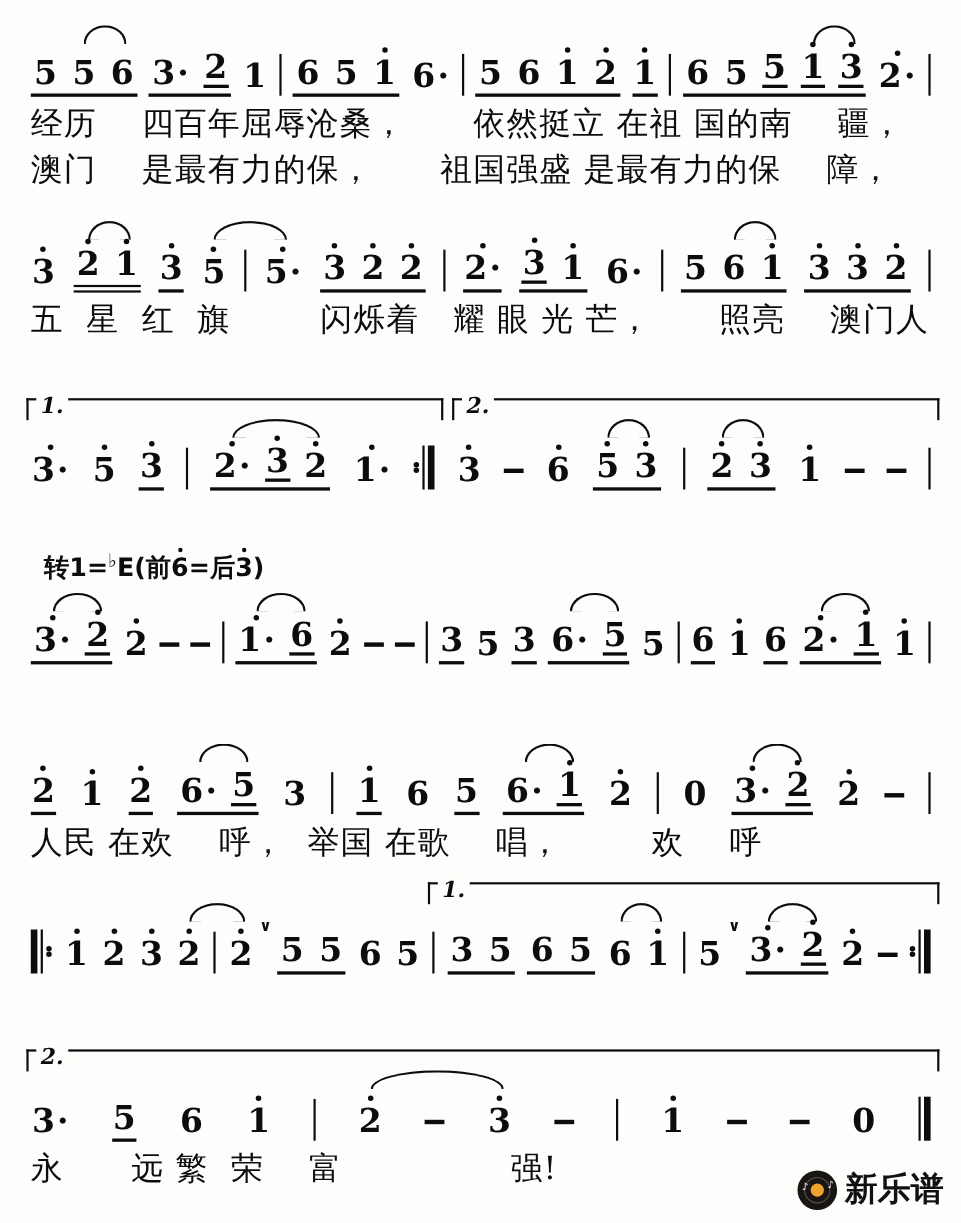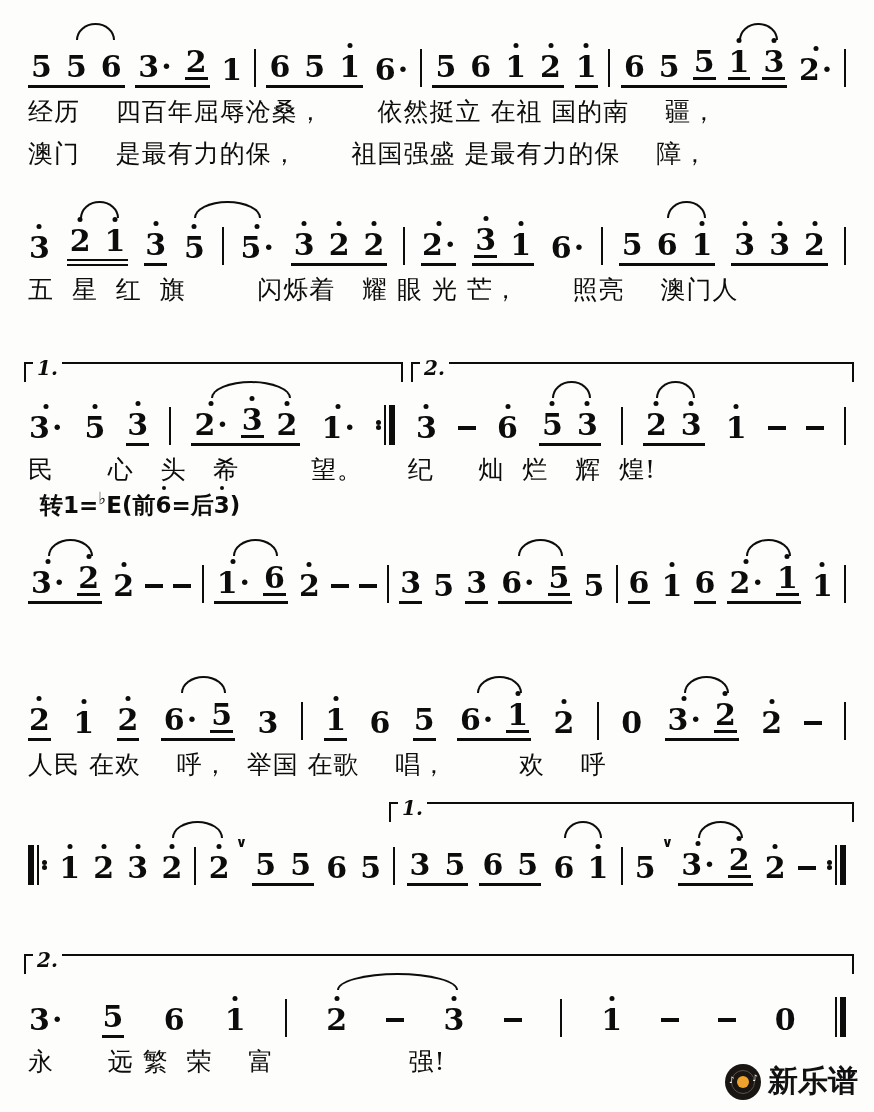--- a/index.html
+++ b/index.html
@@ -30,23 +30,23 @@
   .thick{width:6px;height:40px;background:#0c0c0c}
   .thin{width:2px;height:40px;background:#0c0c0c}
   .dots{display:flex;flex-direction:column;gap:9px}
   .dots i{width:5px;height:5px;border-radius:50%;background:#0c0c0c}
   .slur{position:absolute;height:15px;border:2px solid #0c0c0c;border-bottom:none;
         border-radius:50% 50% 0 0 / 100% 100% 0 0}
   .volta{position:absolute;height:18px;border-top:2px solid #0c0c0c;
          border-left:2px solid #0c0c0c;border-right:2px solid #0c0c0c}
   .volta b{position:absolute;left:7px;top:-6px;background:#fdfdfb;padding:0 4px;
            font-style:italic;font-weight:bold;font-size:20px;line-height:1}
-  .lyr{font-size:25px;letter-spacing:1px;white-space:pre;line-height:36px;margin-top:6px;
+  .lyr{font-size:29px;letter-spacing:1px;white-space:pre;line-height:36px;margin-top:6px;
        font-weight:500}
-  .keychange{position:absolute;left:40px;top:488px;font-weight:bold;font-size:23px;
+  .keychange{position:absolute;left:40px;top:500px;font-weight:bold;font-size:23px;
              font-family:"DejaVu Sans",sans-serif}
   .kdot{position:relative;display:inline-block}
   .kdot::before{content:"";position:absolute;top:-6px;left:50%;transform:translateX(-50%);
                 width:4px;height:4px;border-radius:50%;background:#0c0c0c}
   .kflat{font-size:17px;vertical-align:super;font-weight:bold}
   .logo{position:absolute;right:16px;bottom:10px;display:flex;align-items:center;gap:7px}
   .vinyl{position:relative;width:36px;height:36px;border-radius:50%;background:#181512}
   .vinyl::before{content:"";position:absolute;inset:6px;border:1px solid #5a5248;border-radius:50%}
   .vinyl::after{content:"";position:absolute;left:50%;top:50%;width:12px;height:12px;
                 transform:translate(-50%,-50%);border-radius:50%;background:#f0a32c}
@@ -181,21 +181,20 @@
         <span class="slur" style="left: 183.055px; width: 75.9766px; top: -19px;"></span>
         <span class="slur" style="left: 524.453px; width: 34.875px; top: -19px;"></span>
         <span class="slur" style="left: 628.359px; width: 34.875px; top: -19px;"></span>
         <span class="volta" style="left: -4px; width: 375px; top: -38px;">
           <b>1.</b>
         </span>
         <span class="volta" style="left: 383px; width: 439px; top: -38px;">
           <b>2.</b>
         </span>
       </div>
-  <div class="lyr">民      心   头   希        望。     纪     灿  烂   辉  煌!</div>
     </div>
 
   <div class="keychange">
     <span>转1=</span><span class="kflat">♭</span><span>E(前</span><span class="kdot">6</span><span>=后</span><span class="kdot">3</span><span>)</span>
   </div>
 
   <div class="sys" style="top:518px">
     <div class="notes">
         <span class="grp u1">
           <span class="note"><i class="hd"></i>3<span class="ad">·</span></span>

